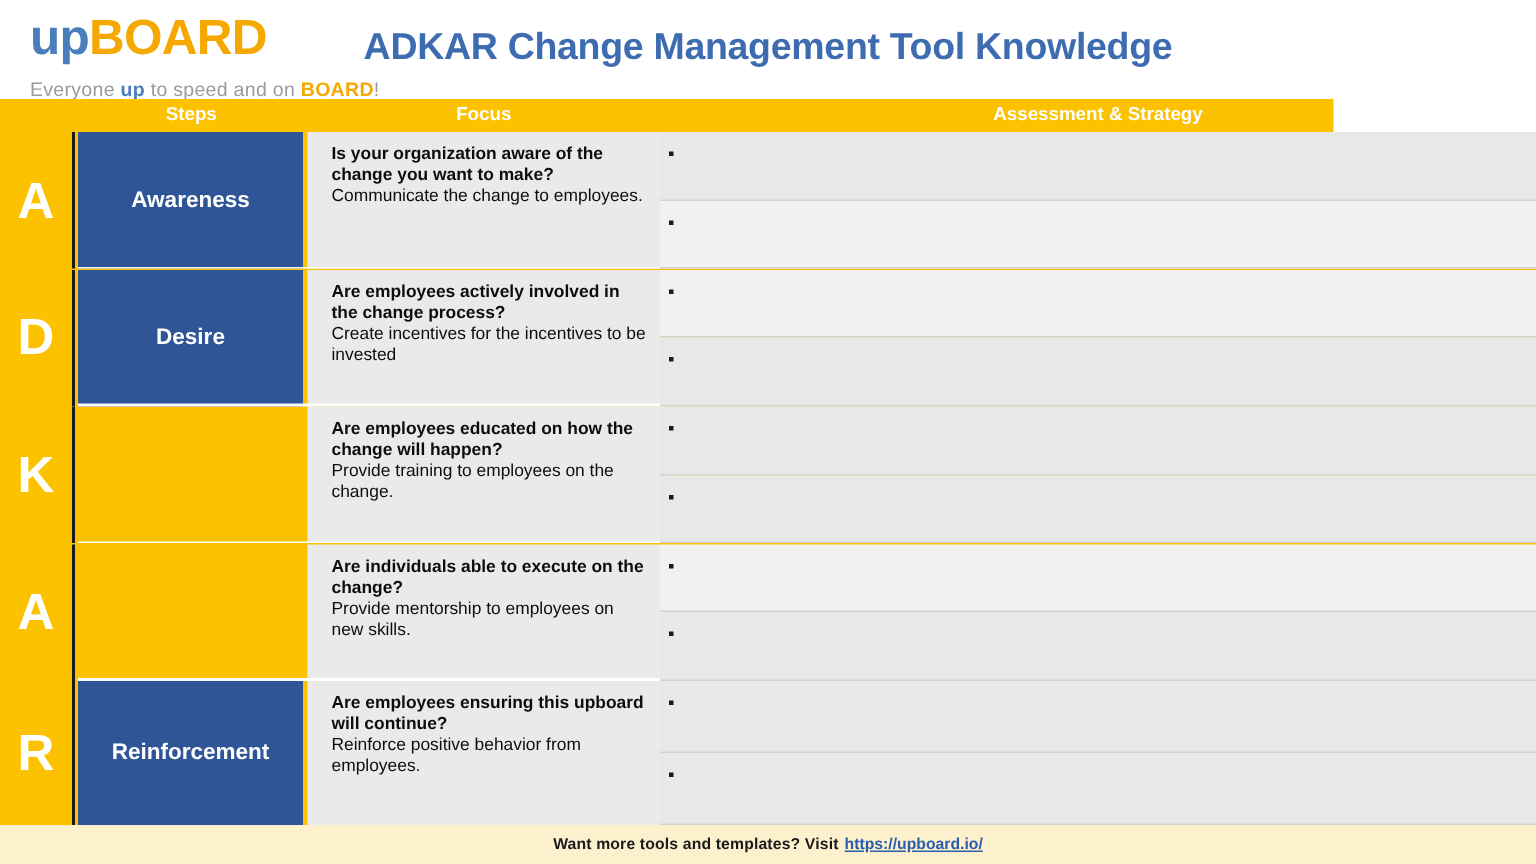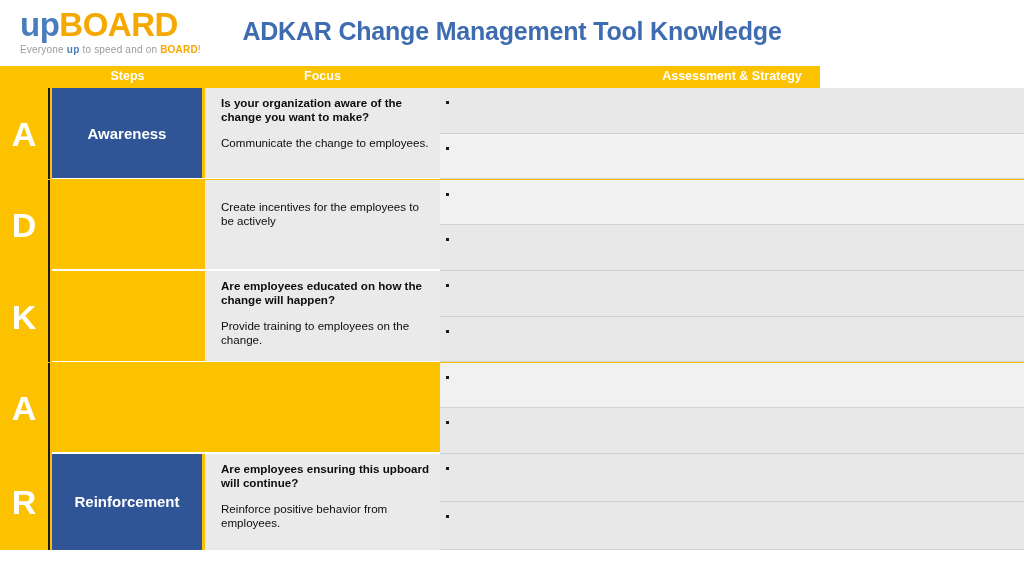--- a/index.html
+++ b/index.html
@@ -36,25 +36,25 @@
   .logo-word {
     font-size: 33px;
     font-weight: bold;
     letter-spacing: -0.5px;
     line-height: 34px;
     white-space: nowrap;
   }
   .logo-up { color: #4a7ebb; }
   .logo-board { color: #f5a800; }
   .logo-tag {
-    font-size: 10px;
+    font-size: 13px;
     color: #9a9a9a;
     letter-spacing: 0.2px;
     line-height: 12px;
-    margin-top: 2px;
+    margin-top: 12px;
     white-space: nowrap;
   }
   .logo-tag .t-up { color: #4a7ebb; font-weight: bold; }
   .logo-tag .t-board { color: #f5a800; font-weight: bold; }
 
   .page-title {
     position: absolute;
     left: 232px; top: 17px;
     width: 560px;
     text-align: center;
@@ -62,21 +62,21 @@
     font-weight: bold;
     color: #3e6cb0;
     letter-spacing: -0.2px;
     white-space: nowrap;
   }
 
   
   .thead {
     position: absolute;
     left: 0; top: 66px;
-    width: 820px; height: 22px;
+    width: 889px; height: 22px;
     background: #FCC200;
   }
   .th {
     position: absolute;
     top: 3px;
     font-size: 12.5px;
     font-weight: bold;
     color: #ffffff;
     text-align: center;
     white-space: nowrap;
@@ -151,21 +151,21 @@
   .focus-q {
     font-size: 11.6px;
     font-weight: bold;
     color: #0d0d0d;
     line-height: 14px;
   }
   .focus-a {
     font-size: 11.6px;
     color: #0d0d0d;
     line-height: 14px;
-    margin-top: 12px;
+    margin-top: 0;
   }
 
   .assess-cell {
     position: absolute;
     left: 440px; top: 0;
     width: 584px; height: 100%;
     box-sizing: border-box;
   }
   .assess-sub {
     position: relative;
@@ -259,22 +259,26 @@
         <div class="assess-sub"><span class="bullet"></span><span class="assess-text"></span></div>
         <div class="assess-sub alt"><span class="bullet"></span><span class="assess-text"></span></div>
       </div>
       <div class="row-sep" style="top:89.5px"></div>
     </div>
 
     <div class="row r1">
       <div class="letter-cell">
           <span>D</span>
         </div>
-      <div class="focus-cell">
-        <div class="focus-a">Create incentives for the employees to be actively</div>
+      <div class="step-cell">
+          <span>Desire</span>
+        </div>
+      <div class="focus-cell">
+        <div class="focus-q">Are employees actively involved in the change process?</div>
+        <div class="focus-a">Create incentives for the incentives to be invested</div>
       </div>
       <div class="assess-cell">
         <div class="assess-sub alt"><span class="bullet"></span><span class="assess-text"></span></div>
         <div class="assess-sub"><span class="bullet"></span><span class="assess-text"></span></div>
       </div>
       <div class="row-sep" style="top:89.5px"></div>
     </div>
 
     <div class="row r2">
       <div class="letter-cell">
@@ -288,20 +292,24 @@
         <div class="assess-sub"><span class="bullet"></span><span class="assess-text"></span></div>
         <div class="assess-sub"><span class="bullet"></span><span class="assess-text"></span></div>
       </div>
       <div class="row-sep" style="top:89.5px"></div>
     </div>
 
     <div class="row r3">
       <div class="letter-cell">
           <span>A</span>
         </div>
+      <div class="focus-cell">
+        <div class="focus-q">Are individuals able to execute on the change?</div>
+        <div class="focus-a">Provide mentorship to employees on new skills.</div>
+      </div>
       <div class="assess-cell">
         <div class="assess-sub alt"><span class="bullet"></span><span class="assess-text"></span></div>
         <div class="assess-sub"><span class="bullet"></span><span class="assess-text"></span></div>
       </div>
       <div class="row-sep" style="top:89.5px"></div>
     </div>
 
     <div class="row r4">
       <div class="letter-cell">
           <span>R</span>
@@ -314,14 +322,18 @@
         <div class="focus-a">Reinforce positive behavior from employees.</div>
       </div>
       <div class="assess-cell">
         <div class="assess-sub"><span class="bullet"></span><span class="assess-text"></span></div>
         <div class="assess-sub"><span class="bullet"></span><span class="assess-text"></span></div>
       </div>
     </div>
 
   </div>
 
+  <div class="footer">
+    <span class="footer-text">Want more tools and templates? Visit</span>
+    <span class="footer-link">https://upboard.io/</span>
+  </div>
 
 </div>
 
 </body></html>

